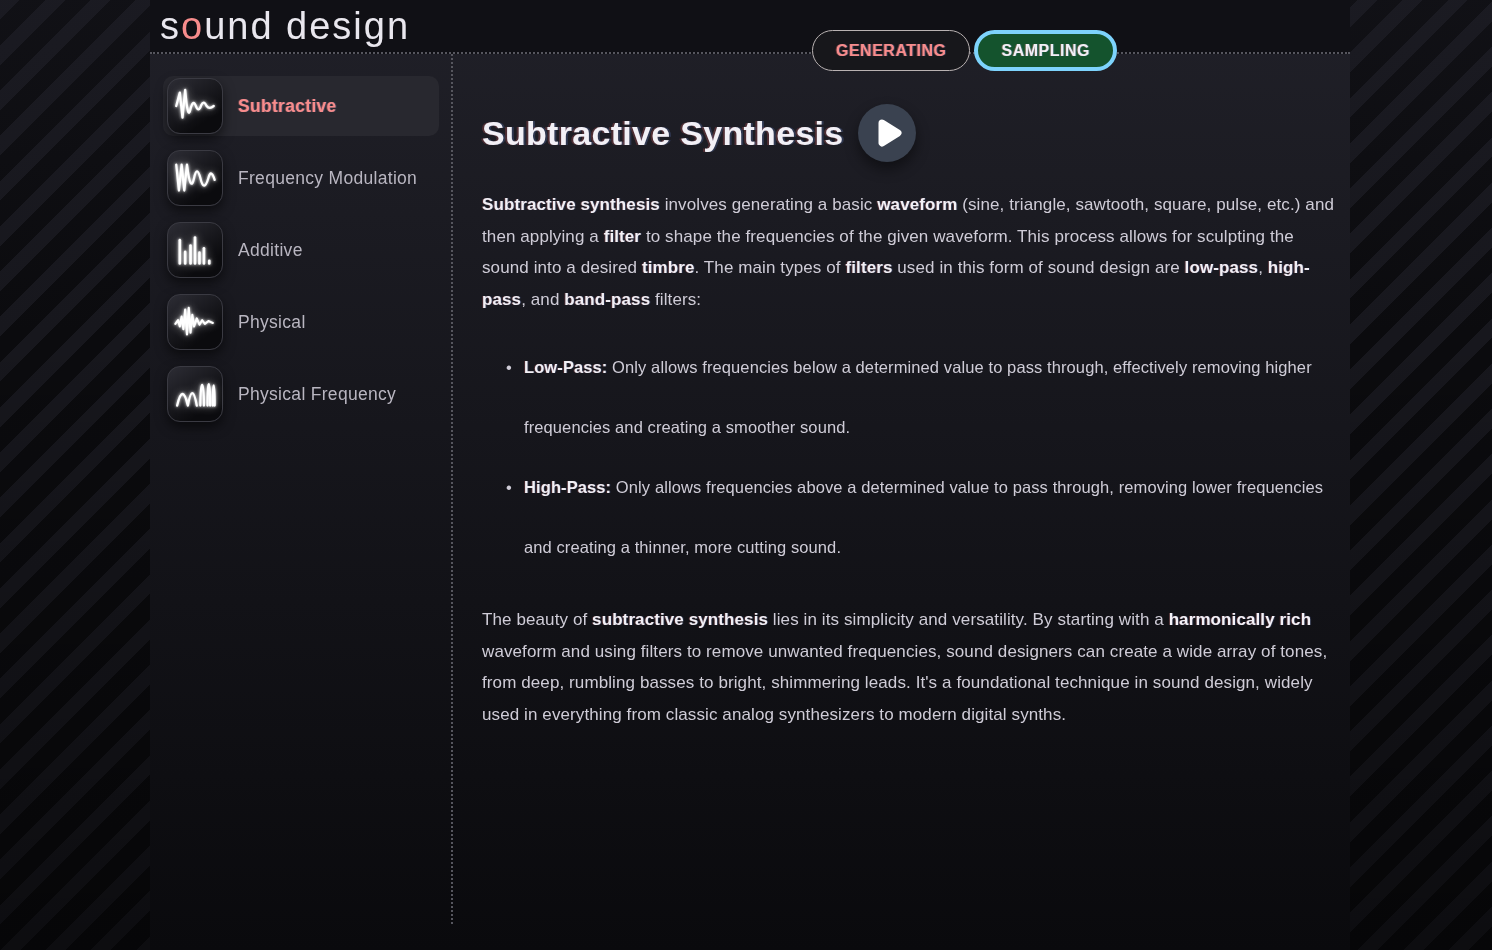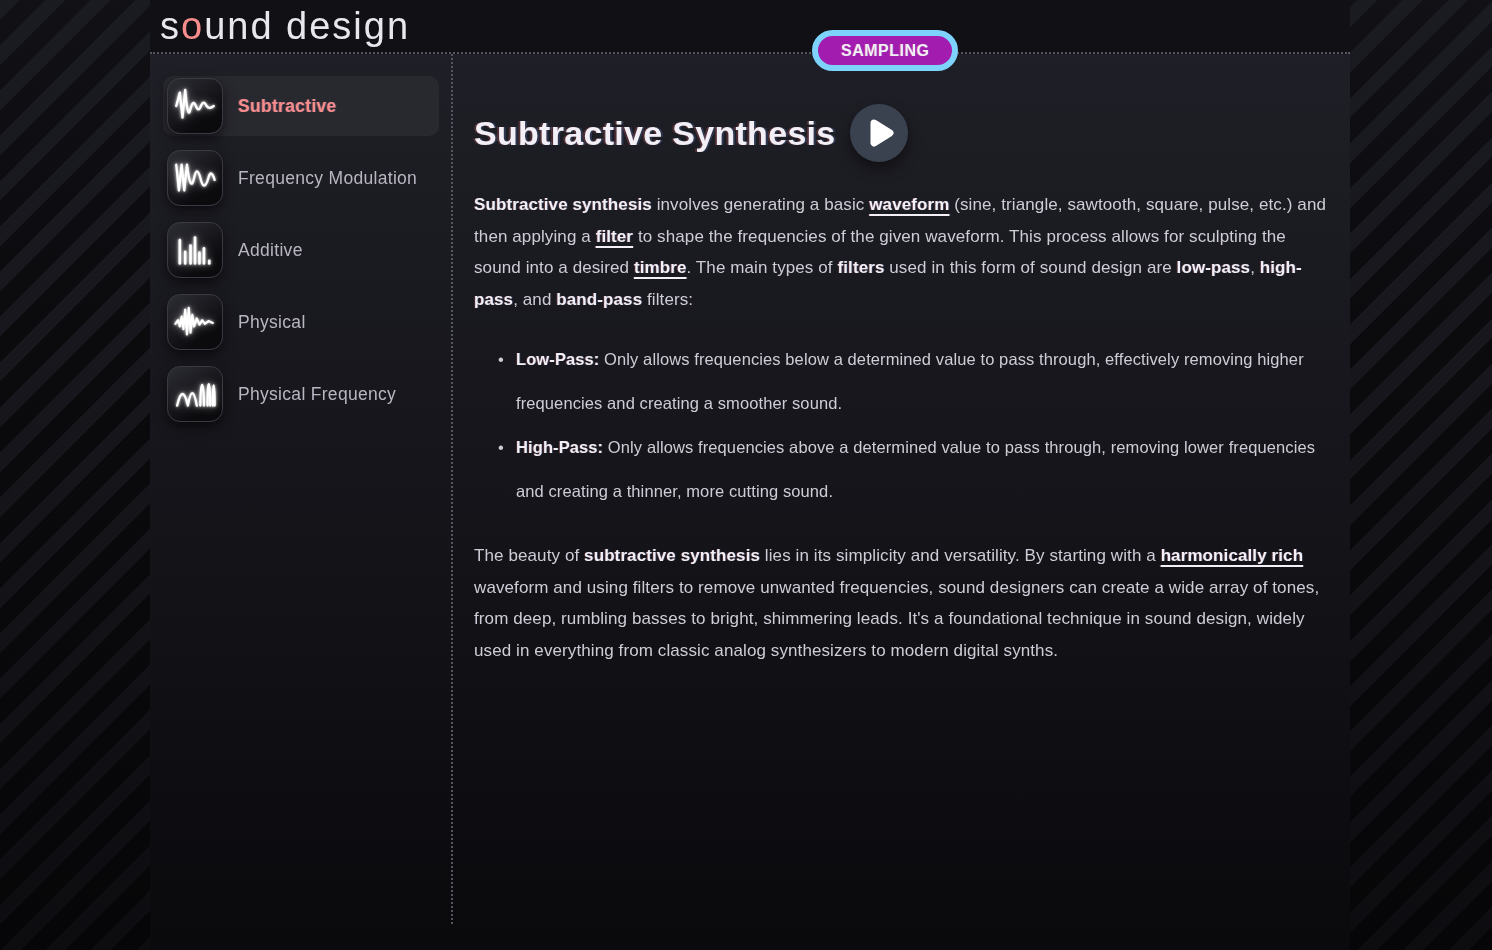--- a/index.html
+++ b/index.html
@@ -56,26 +56,26 @@
     font-size: 16px;
     font-weight: bold;
     letter-spacing: 0.5px;
     cursor: pointer;
     background: #17171b;
     border: 1.5px solid #b9b2b2;
     color: #f78c8c;
     text-shadow: -1px 0 0 rgba(255,130,130,0.35), 1px 0 0 rgba(140,170,255,0.25);
   }
   .tab.tab-inactive {
-    background: #a21caf;
-    border: 6px solid #7dd3fc;
+    background: #14532d;
+    border: 4px solid #7dd3fc;
     color: #f1eff6;
   }
   
-  .body { display: flex; height: 870px; }
+  .body { display: flex; height: 870px; gap: 8px; }
   .sidebar {
     width: 303px;
     flex: none;
     border-right: 2px dotted #56565e;
     padding: 22px 0 0 13px;
   }
   .side-item {
     display: flex;
     align-items: center;
     width: 276px;
@@ -147,33 +147,32 @@
     letter-spacing: 0.1px;
     color: #cfccd7;
   }
   .para strong, .filters-list strong {
     color: #f1eff5;
     text-shadow: -1px 0 0 rgba(255,120,120,0.22), 1px 0 0 rgba(130,160,255,0.18);
   }
   .lnk {
     color: #f3f1f7;
     font-weight: bold;
-    text-decoration: underline;
     text-decoration-thickness: 2px;
     text-underline-offset: 4px;
     cursor: pointer;
     text-shadow: -1px 0 0 rgba(255,120,120,0.22), 1px 0 0 rgba(130,160,255,0.18);
   }
   .filters-list {
     margin-top: 22px;
     margin-left: 24px;
     width: 830px;
     list-style: none;
     font-size: 16.5px;
-    line-height: 44px;
+    line-height: 60px;
     letter-spacing: 0.1px;
     color: #cfccd7;
   }
   .filters-list li { position: relative; padding-left: 18px; }
   .filters-list li::before {
     content: "\2022";
     position: absolute;
     left: 0;
     color: #cfccd7;
   }
@@ -181,20 +180,21 @@
 </style>
 </head>
 <body>
 
 <div class="page">
   <div class="app">
 
     <header class="header">
       <div class="logo"><span>s</span><span class="accent">o</span><span>und design</span></div>
       <div class="tabs">
+        <button class="tab">GENERATING</button>
         <button class="tab tab-inactive">SAMPLING</button>
       </div>
     </header>
 
     <div class="body">
 
       <nav class="sidebar">
 
         <div class="side-item active">
           <span class="icon-card">

